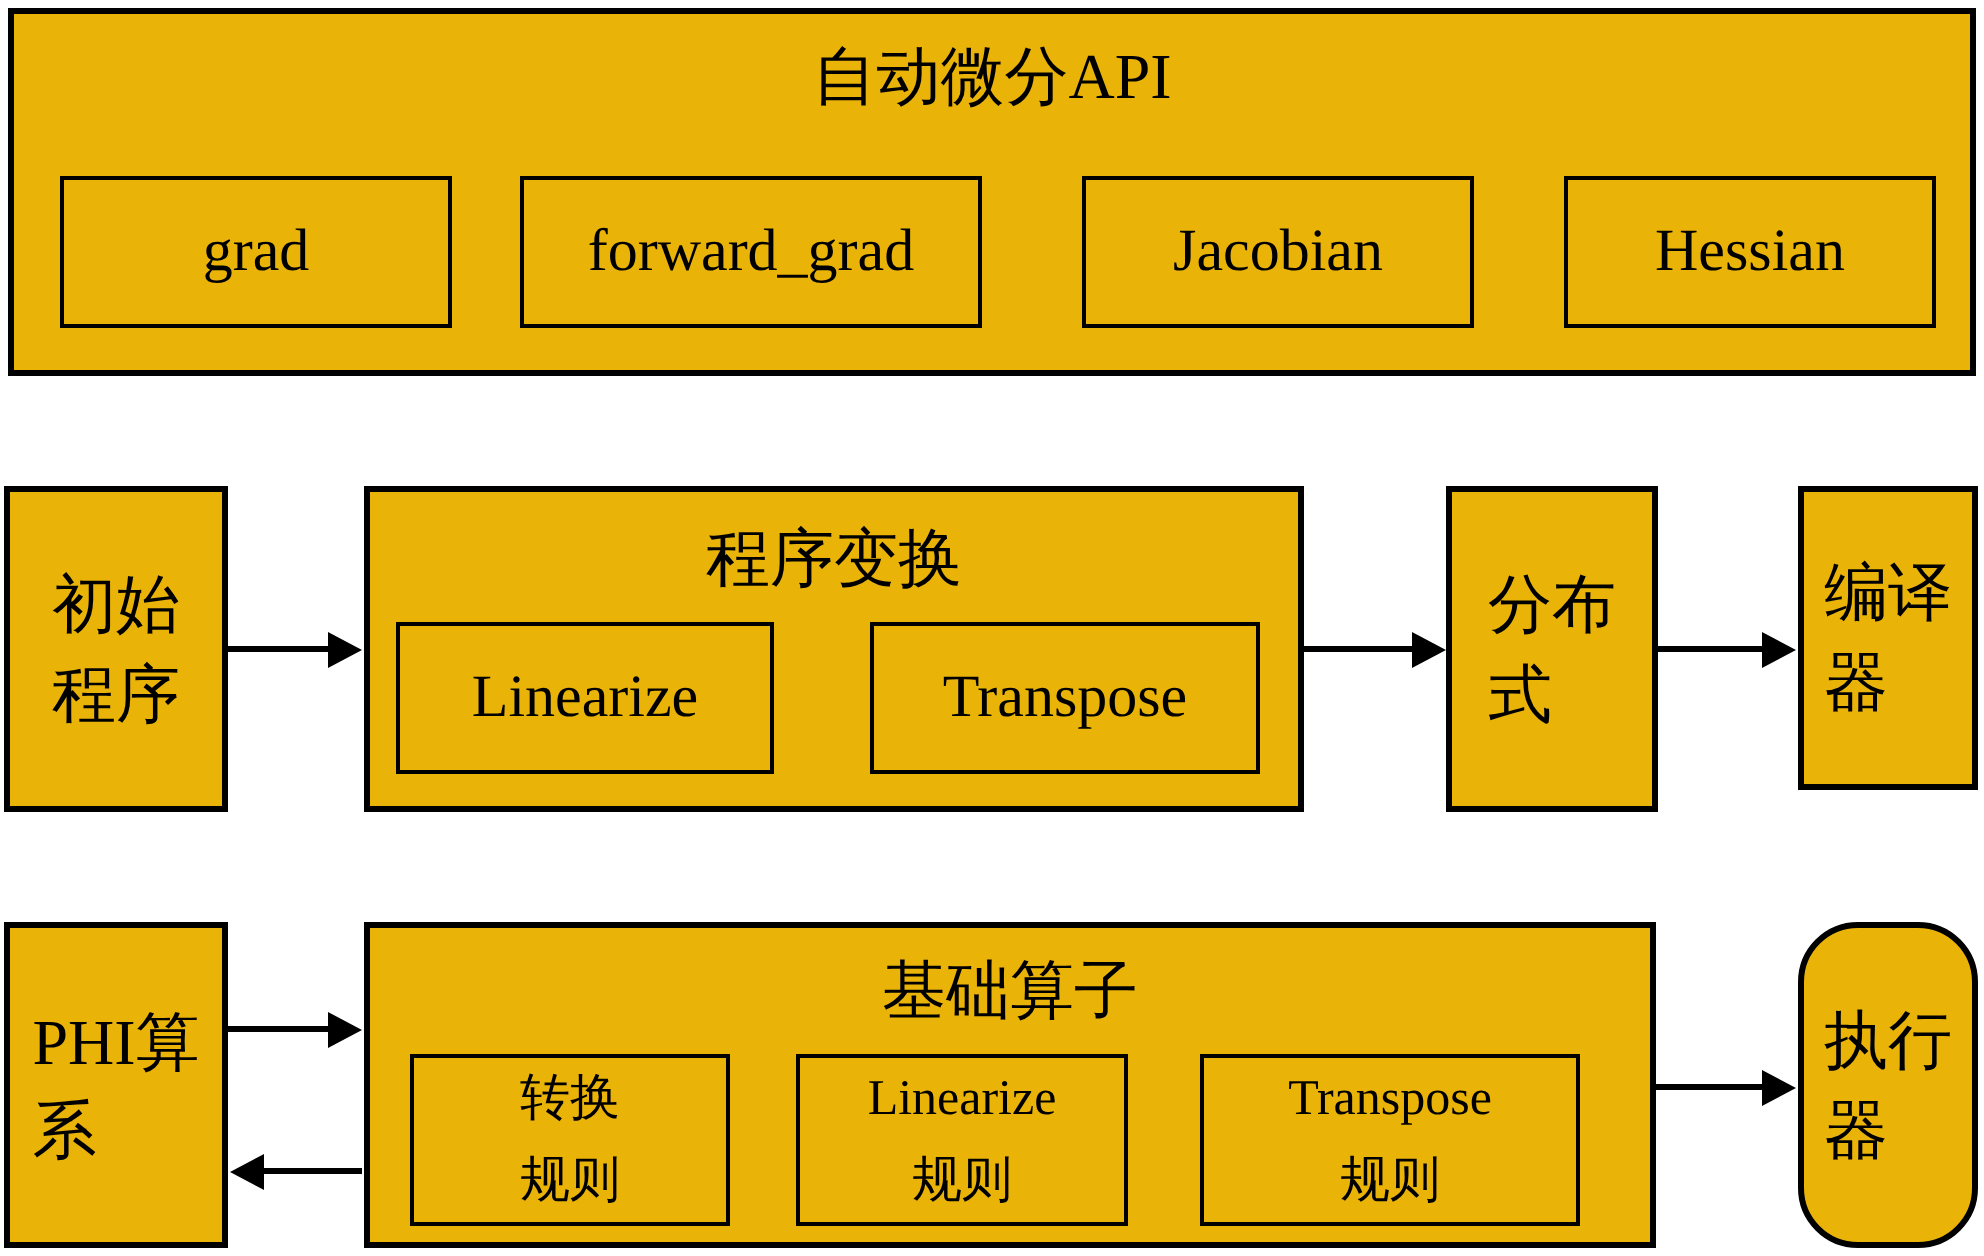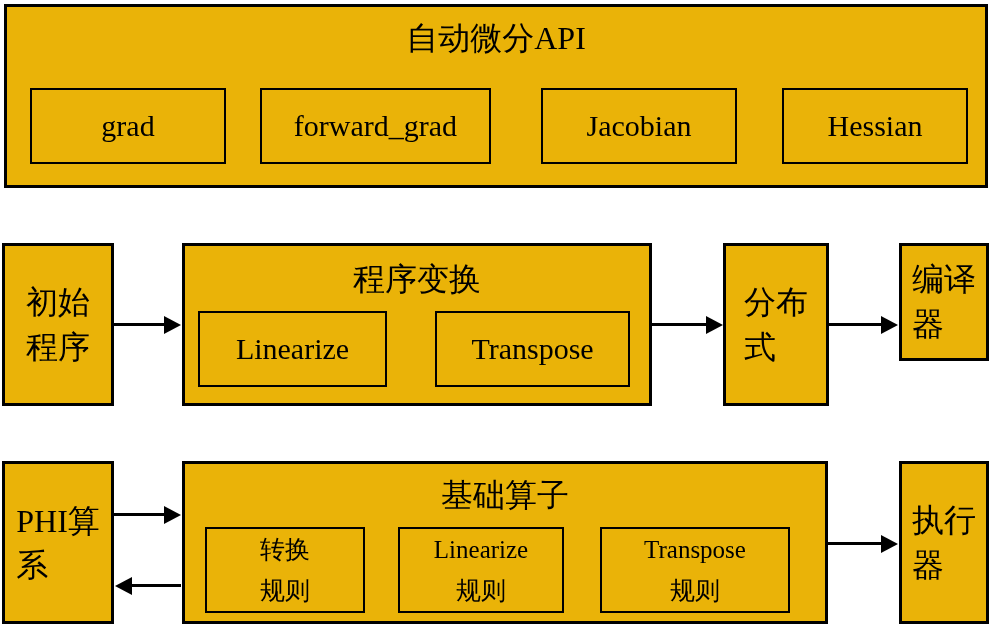--- a/index.html
+++ b/index.html
@@ -77,31 +77,31 @@
   .api-box-jacobian    { left: 534px; top: 81px; width: 196px; height: 76px; }
   .api-box-hessian     { left: 775px; top: 81px; width: 186px; height: 76px; text-align: center; }
 
   
   .initial-program { left: 2px;  top: 243px; width: 112px; height: 163px; }
   .program-transform { left: 182px; top: 243px; width: 470px; height: 163px; }
   .program-transform .panel-title { top: 14px; }
   .pass-linearize { left: 13px;  top: 65px; width: 189px; height: 76px; }
   .pass-transpose { left: 250px; top: 65px; width: 195px; height: 76px; }
   .distributed { left: 723px; top: 243px; width: 106px; height: 163px; }
-  .compiler    { left: 899px; top: 243px; width: 90px;  height: 118px; }
+  .compiler    { left: 899px; top: 243px; width: 90px;  height: 152px; }
 
   
   .phi-system { left: 2px; top: 461px; width: 112px; height: 163px; }
   .phi-system .cjk-lines { line-height: 44px; }
   .basic-operators { left: 182px; top: 461px; width: 646px; height: 163px; padding-left: 44px; }
   .basic-operators .panel-title { top: 12px; }
   .rule-convert   { left: 20px;  top: 63px; width: 160px; height: 86px; }
   .rule-linearize { left: 213px; top: 63px; width: 166px; height: 86px; }
   .rule-transpose { left: 415px; top: 63px; width: 190px; height: 86px; }
-  .executor { left: 899px; top: 461px; width: 90px; height: 163px; }
+  .executor { left: 899px; top: 461px; width: 90px; height: 163px; border-radius: 30px; }
 
   
   .arrow-a { left: 114px; top: 316px; width: 67px; }
   .arrow-b { left: 652px; top: 316px; width: 71px; }
   .arrow-c { left: 829px; top: 316px; width: 69px; }
   .arrow-d { left: 114px; top: 506px; width: 67px; }
   .arrow-e { left: 115px; top: 577px; width: 66px; }
   .arrow-f { left: 828px; top: 535px; width: 70px; }
 </style>
 </head>

